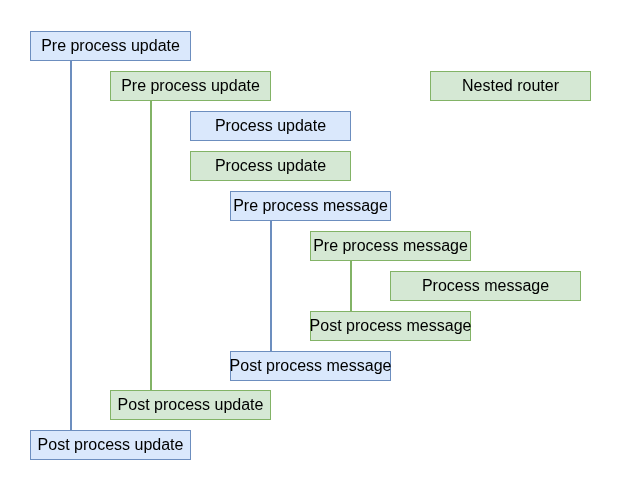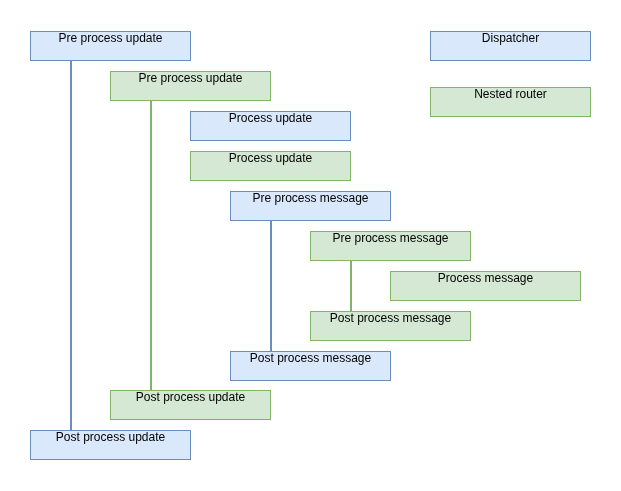--- a/index.html
+++ b/index.html
@@ -21,22 +21,23 @@
   }
   .connector {
     position: absolute;
     width: 1.5px;
   }
   .node {
     position: absolute;
     box-sizing: border-box;
     border: 1px solid;
     display: flex;
+    align-items: center;
     justify-content: center;
-    font-size: 12px;
+    font-size: 16px;
     line-height: 1;
     color: #000000;
     white-space: nowrap;
   }
 </style>
 </head>
 <body>
 
 <div class="canvas">
   <div class="layer">
@@ -72,20 +73,17 @@
       </div>
       <div class="node" style="left: 230px; top: 351px; width: 161px; height: 30px; background: rgb(218, 232, 252); border-color: rgb(108, 142, 191); color: rgb(0, 0, 0);">
         <span>Post process message</span>
       </div>
       <div class="node" style="left: 110px; top: 390px; width: 161px; height: 30px; background: rgb(213, 232, 212); border-color: rgb(130, 179, 102); color: rgb(0, 0, 0);">
         <span>Post process update</span>
       </div>
       <div class="node" style="left: 30px; top: 430px; width: 161px; height: 30px; background: rgb(218, 232, 252); border-color: rgb(108, 142, 191); color: rgb(0, 0, 0);">
         <span>Post process update</span>
       </div>
-      <div class="node" style="left: 430px; top: 31px; width: 161px; height: 30px; background: rgb(218, 232, 252); border-color: rgb(108, 142, 191); color: rgb(0, 0, 0);">
-        <span>Dispatcher</span>
-      </div>
-      <div class="node" style="left: 430px; top: 71px; width: 161px; height: 30px; background: rgb(213, 232, 212); border-color: rgb(130, 179, 102); color: rgb(0, 0, 0); margin-top: 16px;">
+      <div class="node" style="left: 430px; top: 71px; width: 161px; height: 30px; background: rgb(213, 232, 212); border-color: rgb(130, 179, 102); color: rgb(0, 0, 0);">
         <span>Nested router</span>
       </div>
     </div>
 </div>
 
 </body></html>

